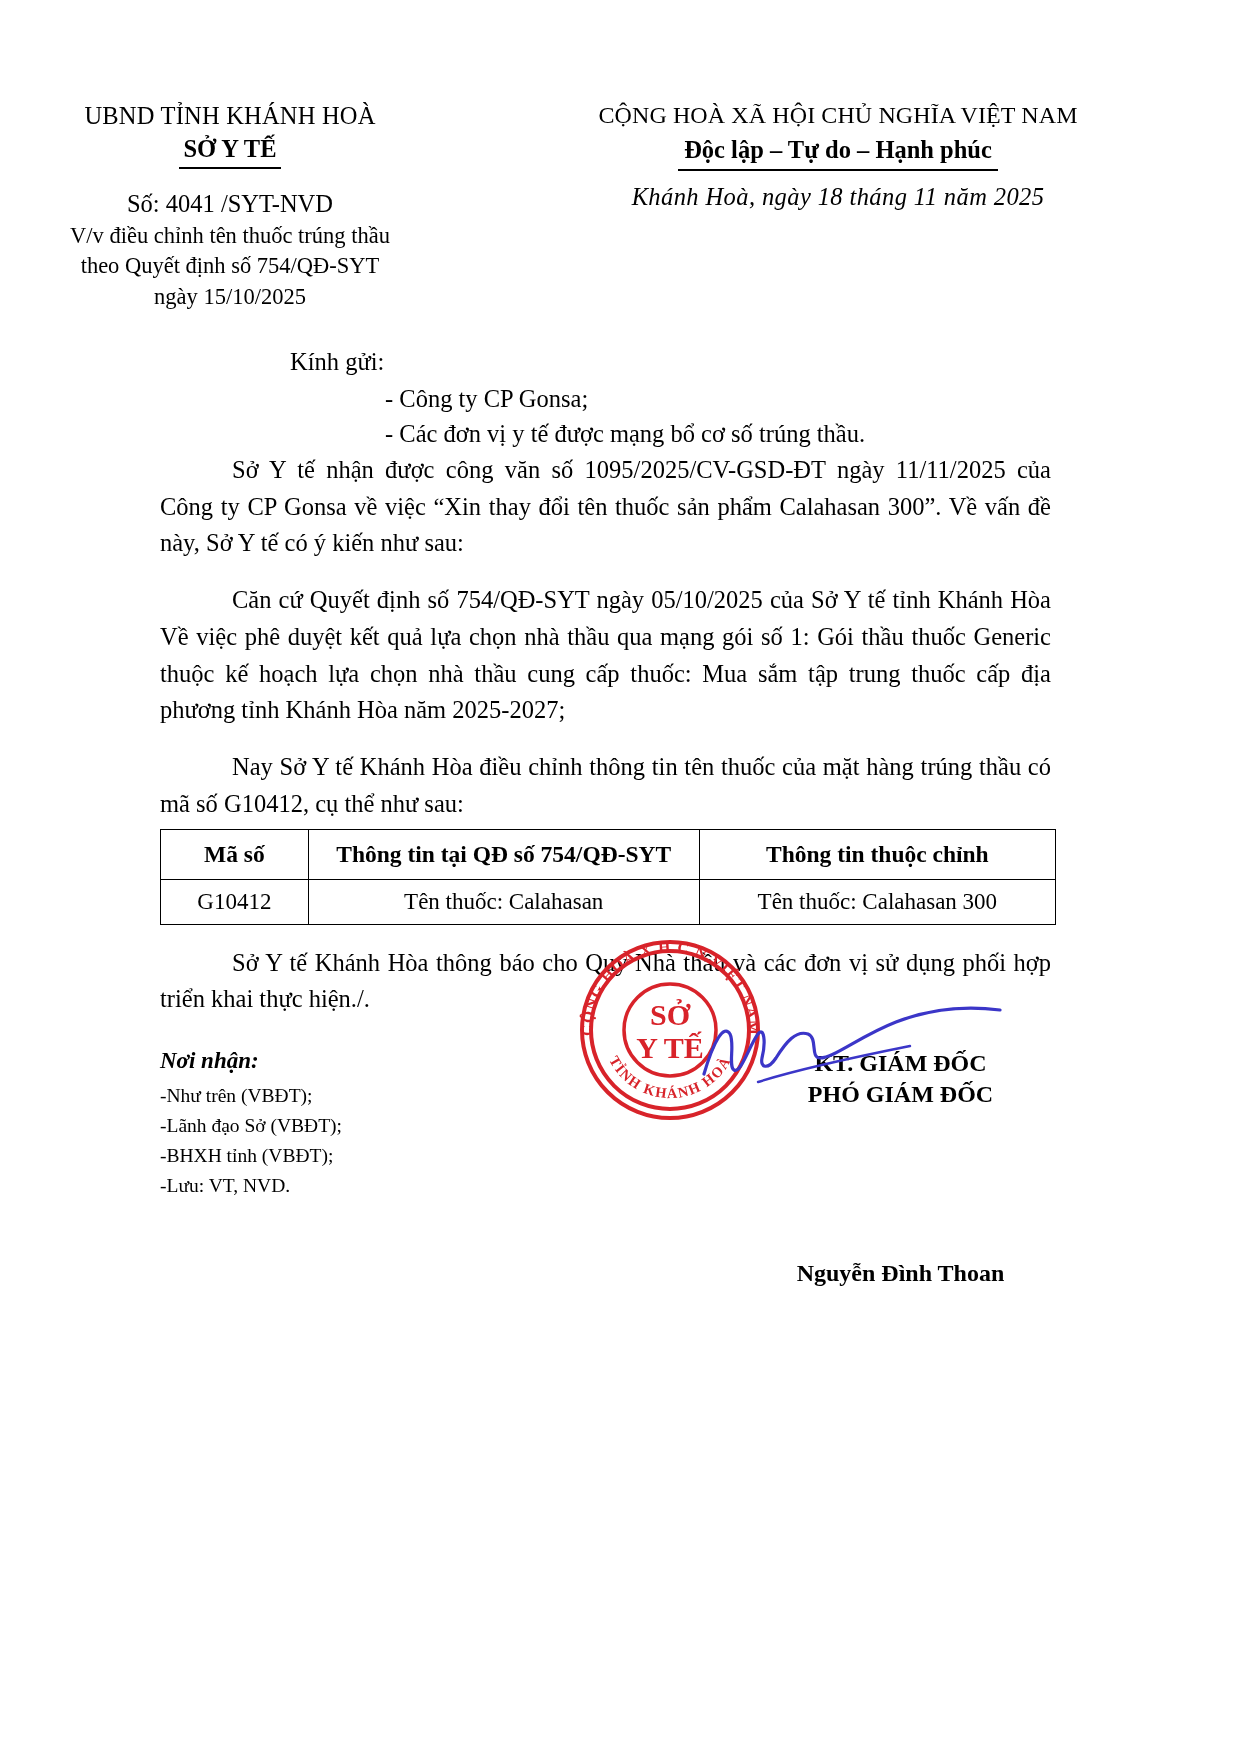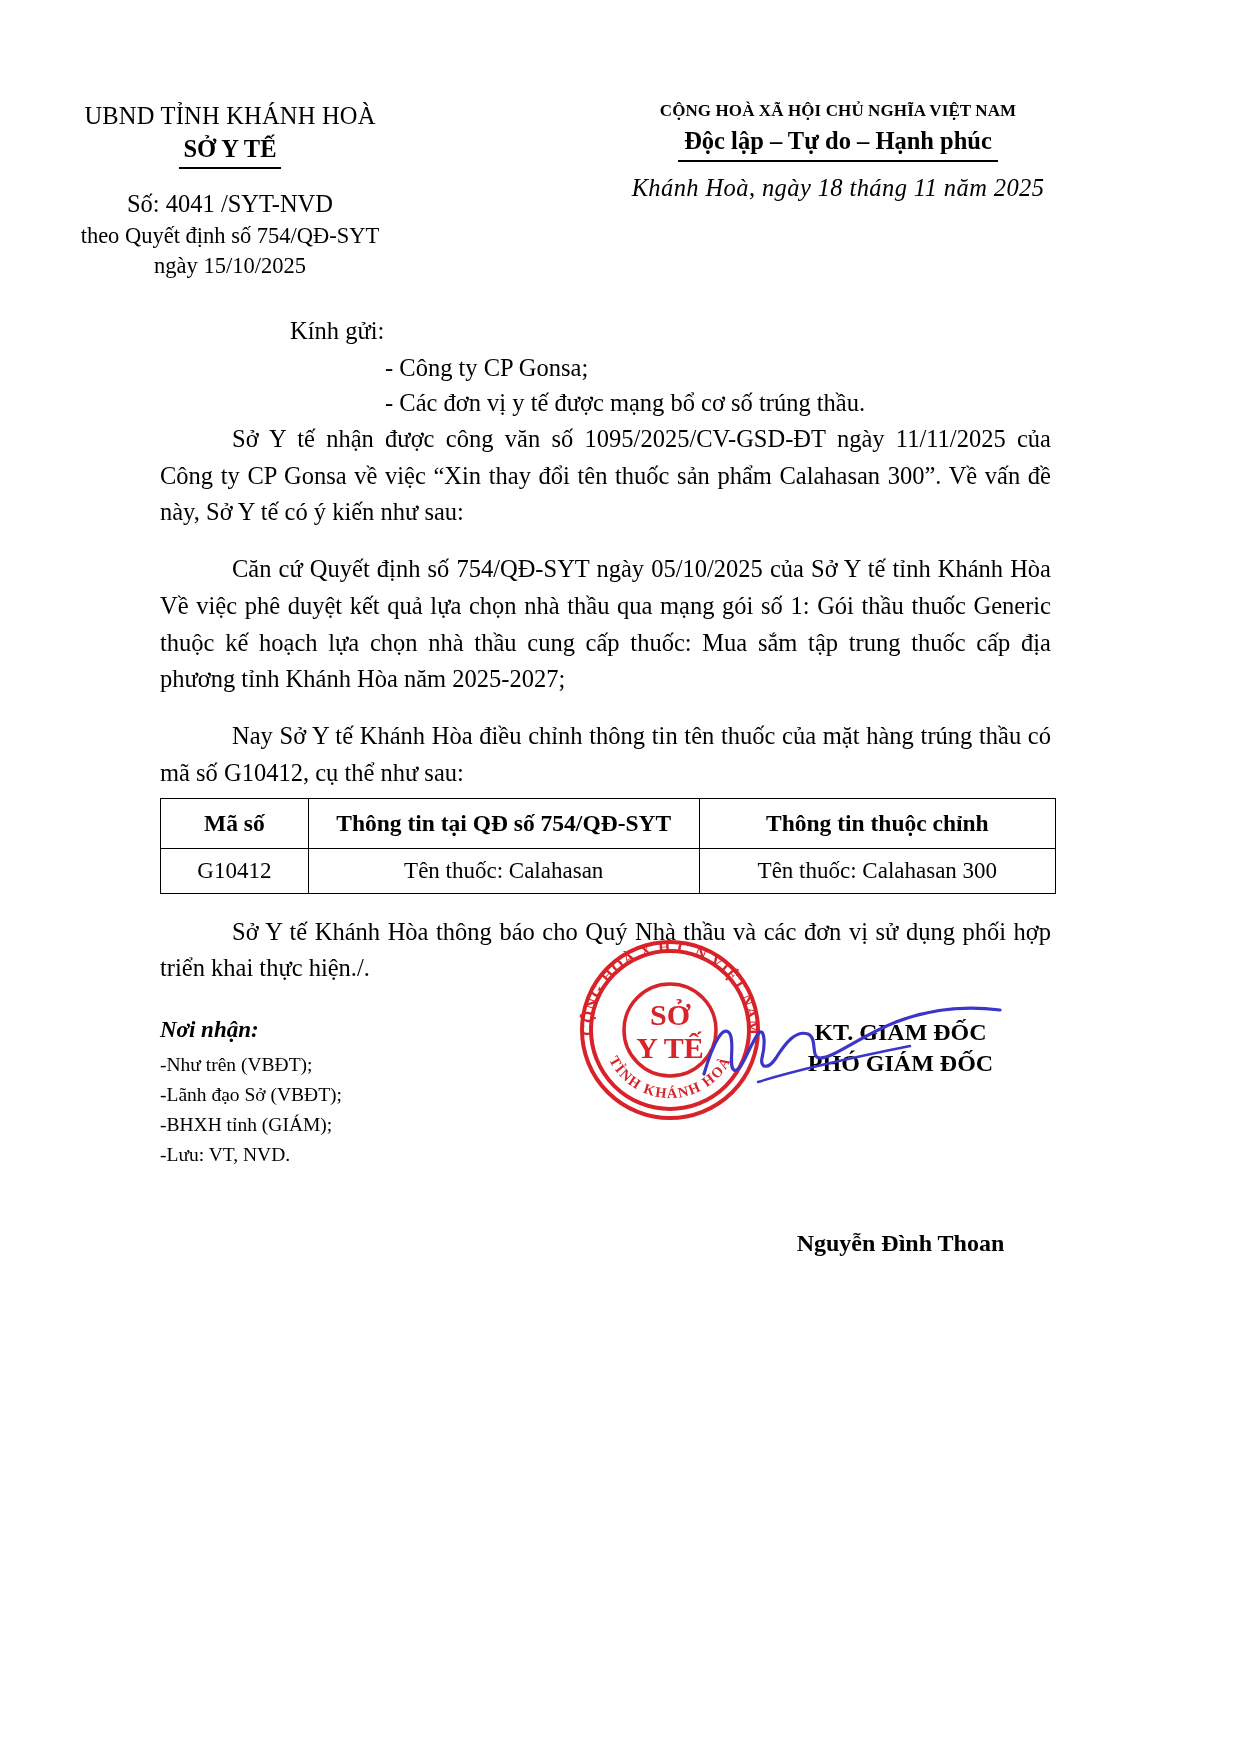--- a/index.html
+++ b/index.html
@@ -24,21 +24,21 @@
     font-size:24.5px; line-height:1.30;
     padding-right:25px;
   }
   .org-top { letter-spacing:0.2px; }
   .org-dept {
     font-weight:bold; display:inline-block;
     padding:0 4px 2px 4px; margin-top:1px;
     border-bottom:2px solid #000;
   }
   .nation {
-    font-weight:bold; font-size:17px;
+    font-weight:normal; font-size:24px;
     letter-spacing:0.1px;
   }
   .motto {
     font-weight:bold; font-size:24.5px;
     display:inline-block; padding:0 6px 3px 6px;
     border-bottom:2px solid #000; margin-top:3px;
   }
   .docnum { margin-top:19px; font-size:24.5px; }
   .subject { font-size:22.5px; line-height:1.33; margin-top:1px; }
   .dateline {
@@ -118,20 +118,21 @@
 <body>
 
 <div class="page">
 
   <div class="header">
 
     <div class="hdr-left">
       <div class="org-top">UBND TỈNH KHÁNH HOÀ</div>
       <div><span class="org-dept">SỞ Y TẾ</span></div>
       <div class="docnum">Số: 4041 /SYT-NVD</div>
+      <div class="subject">V/v điều chỉnh tên thuốc trúng thầu</div>
       <div class="subject">theo Quyết định số 754/QĐ-SYT</div>
       <div class="subject">ngày 15/10/2025</div>
     </div>
 
     <div class="hdr-right">
       <div class="nation">CỘNG HOÀ XÃ HỘI CHỦ NGHĨA VIỆT NAM</div>
       <div><span class="motto">Độc lập – Tự do – Hạnh phúc</span></div>
       <div class="dateline">Khánh Hoà, ngày 18 tháng  11  năm 2025</div>
     </div>
 
@@ -172,21 +173,21 @@
     <p class="para">Sở Y tế Khánh Hòa thông báo cho Quý Nhà thầu và các đơn vị sử dụng phối hợp triển khai thực hiện./.</p>
   </div>
 
   <div class="footer">
 
     <div class="foot-left">
       <div class="noinhan">Nơi nhận:</div>
       <div class="dist">
         <div>-Như trên (VBĐT);</div>
         <div>-Lãnh đạo Sở (VBĐT);</div>
-        <div>-BHXH tỉnh (GIÁM);</div>
+        <div>-BHXH tỉnh (VBĐT);</div>
         <div>-Lưu: VT, NVD.</div>
       </div>
     </div>
 
     <div class="foot-right">
       <div class="sig-title">KT. GIÁM ĐỐC</div>
       <div class="sig-title">PHÓ GIÁM ĐỐC</div>
       <div class="signer">Nguyễn Đình Thoan</div>
     </div>
 

